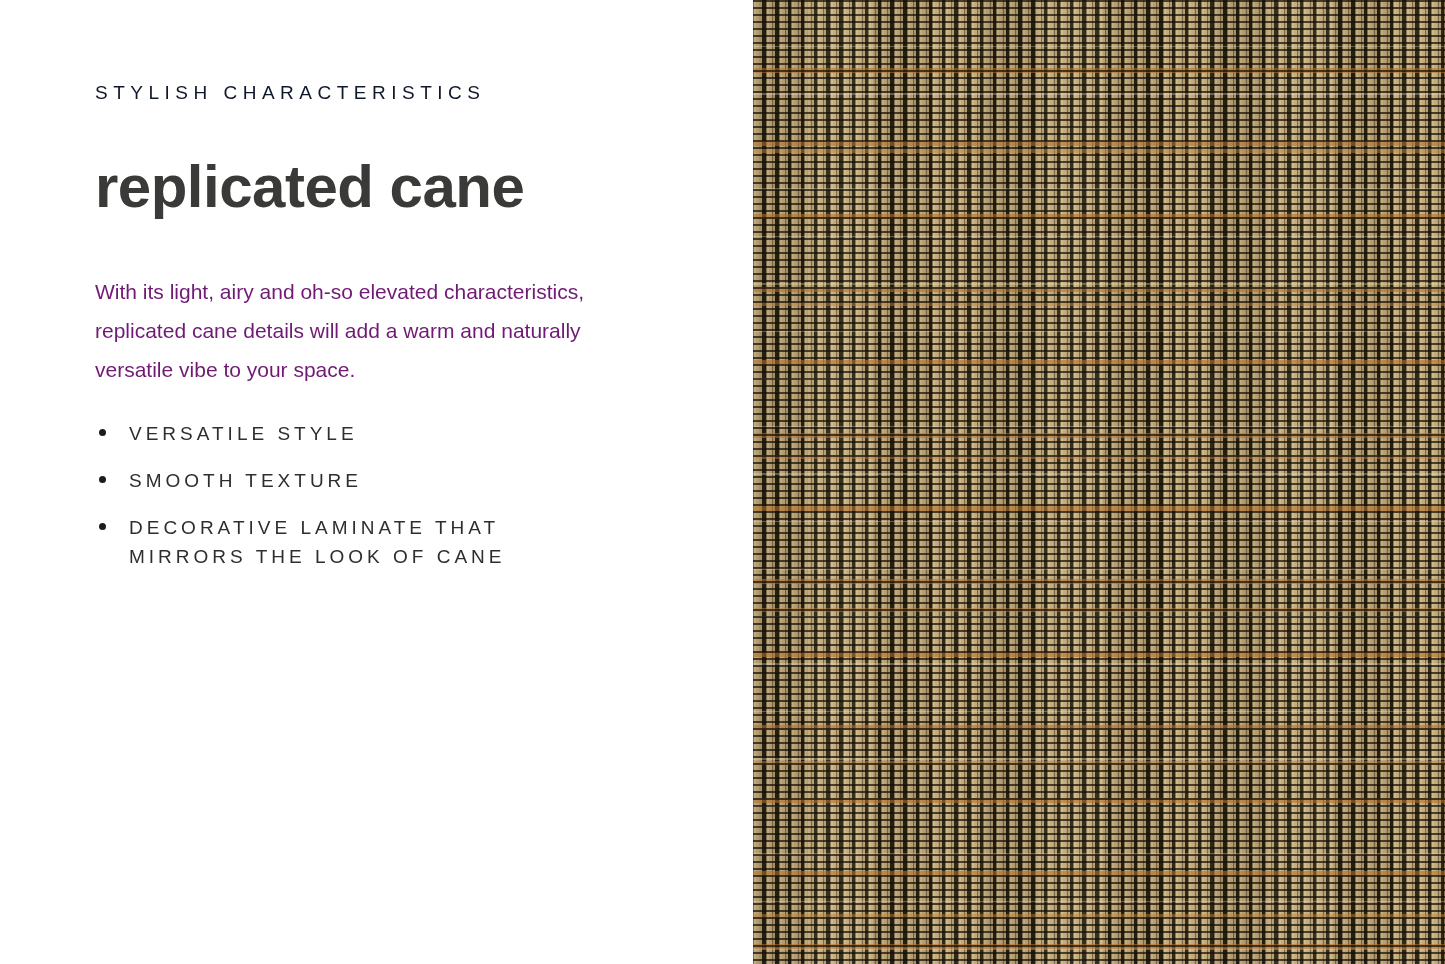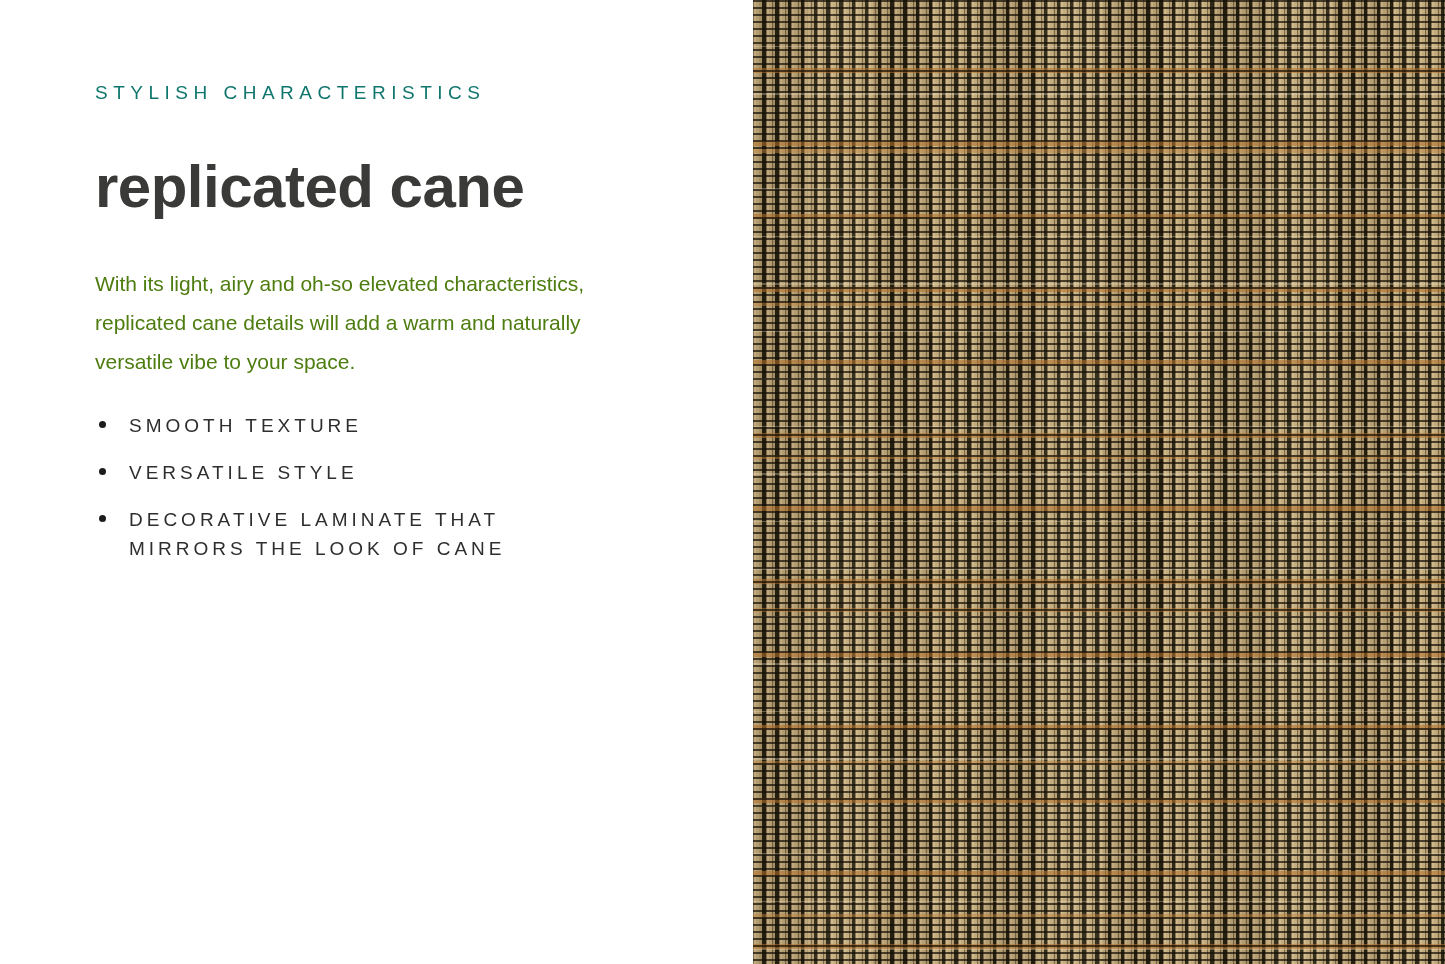--- a/index.html
+++ b/index.html
@@ -18,38 +18,38 @@
   .text-panel {
     width: 753px;
     height: 100%;
     background: #ffffff;
     padding: 82px 60px 0 95px;
     flex-shrink: 0;
   }
   .eyebrow {
     font-size: 19px;
     letter-spacing: 5.5px;
-    color: #0f766e;
+    color: #0f172a;
     font-weight: 400;
   }
   .title {
     margin-top: 30px;
     max-width: 520px;
     font-size: 60px;
     line-height: 106px;
     font-weight: 700;
     letter-spacing: -0.5px;
     color: #3a3a38;
   }
   .description {
-    margin-top: 24px;
+    margin-top: 32px;
     max-width: 548px;
     font-size: 21px;
     line-height: 39px;
-    color: #4d7c0f;
+    color: #701a75;
     font-weight: 400;
   }
   .bullet-list {
     margin-top: 30px;
     list-style: none;
   }
   .bullet-item {
     display: flex;
     align-items: flex-start;
     margin-bottom: 18px;
@@ -120,25 +120,25 @@
   <section class="text-panel">
     <div class="eyebrow">STYLISH CHARACTERISTICS</div>
 
     <h1 class="title">replicated cane</h1>
 
     <p class="description">With its light, airy and oh-so elevated characteristics, replicated cane details will add a warm and naturally versatile vibe to your space.</p>
 
     <ul class="bullet-list">
       <li class="bullet-item">
         <span class="bullet-dot"></span>
-        <span class="bullet-text">SMOOTH TEXTURE</span>
+        <span class="bullet-text">VERSATILE STYLE</span>
       </li>
       <li class="bullet-item">
         <span class="bullet-dot"></span>
-        <span class="bullet-text">VERSATILE STYLE</span>
+        <span class="bullet-text">SMOOTH TEXTURE</span>
       </li>
       <li class="bullet-item">
         <span class="bullet-dot"></span>
         <span class="bullet-text">DECORATIVE LAMINATE THAT MIRRORS THE LOOK OF CANE</span>
       </li>
     </ul>
   </section>
 
   <section class="texture-panel"></section>
 

